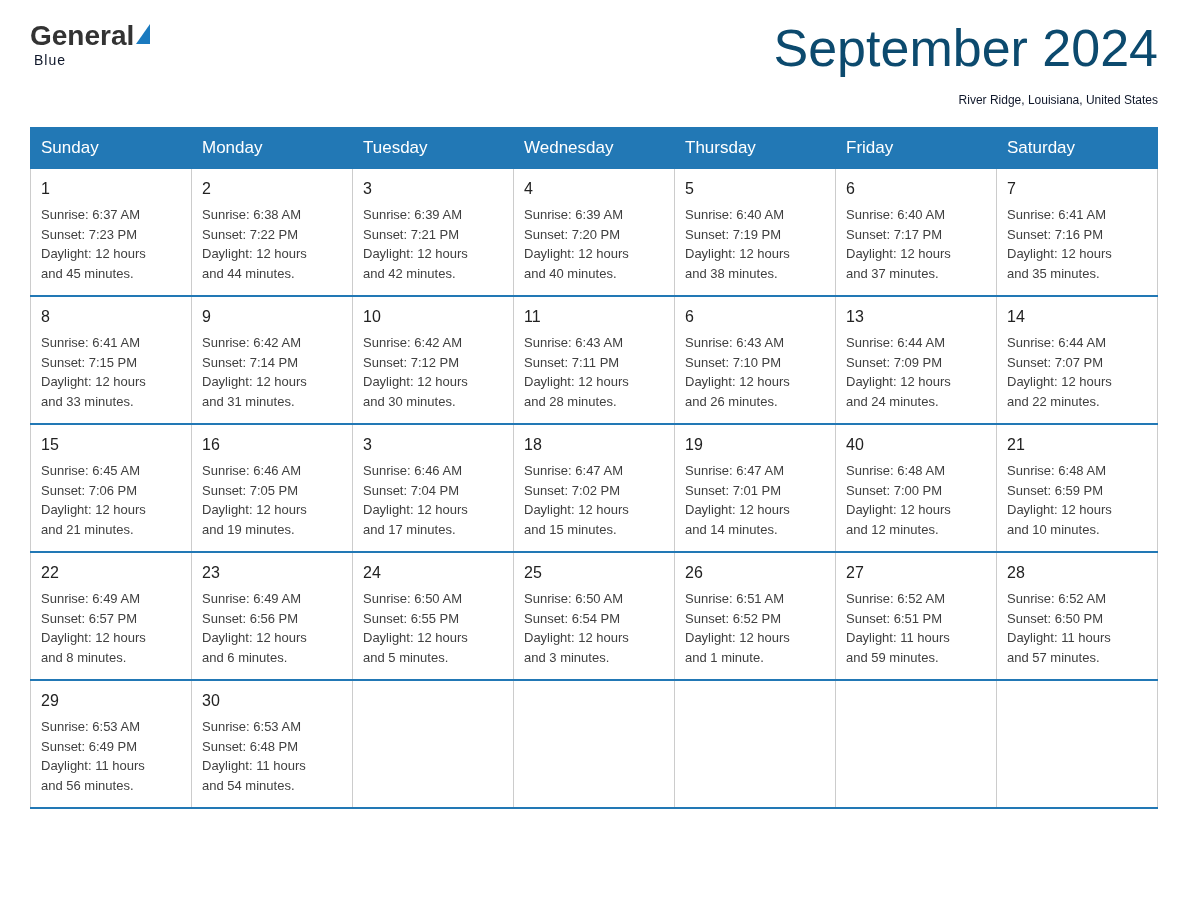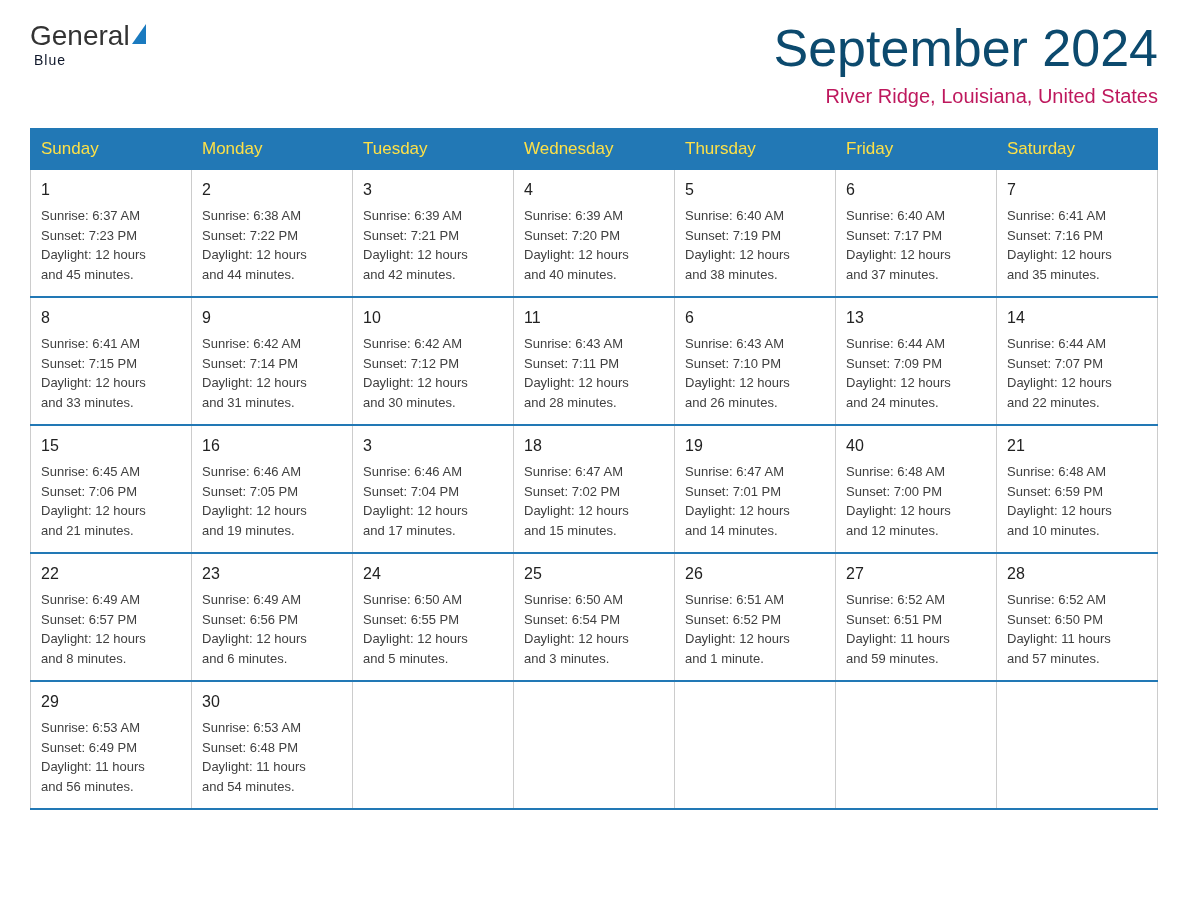--- a/index.html
+++ b/index.html
@@ -17,21 +17,21 @@
     }
     .logo {
       display: flex;
       flex-direction: column;
       align-items: flex-start;
     }
     .logo-text {
       display: flex;
       align-items: center;
       font-size: 28px;
-      font-weight: normal;
+      font-weight: bold;
       color: #333;
       text-align: center;
     }
     .logo-general { color: #333; }
     .logo-triangle {
       width: 0;
       height: 0;
       border-left: 14px solid transparent;
       border-right: 0px solid transparent;
       border-bottom: 20px solid #1a7abf;
@@ -47,32 +47,32 @@
     .title-section {
       text-align: right;
     }
     .month-title {
       font-size: 52px;
       font-weight: normal;
       color: #0c4a6e;
       line-height: 1.1;
     }
     .location {
-      font-size: 20px;
-      color: #be185d;
-      margin-top: 8px;
+      font-size: 12px;
+      color: #0f172a;
+      margin-top: 16px;
     }
     table {
       width: 100%;
       border-collapse: collapse;
       table-layout: fixed;
     }
     thead tr th {
       background-color: #2278b5;
-      color: #fde047;
+      color: #ffffff;
       font-size: 17px;
       font-weight: normal;
       padding: 10px 10px;
       text-align: left;
       border: 1px solid #2278b5;
     }
     tbody tr td {
       vertical-align: top;
       padding: 8px 10px 12px 10px;
       border: 1px solid #ccc;

